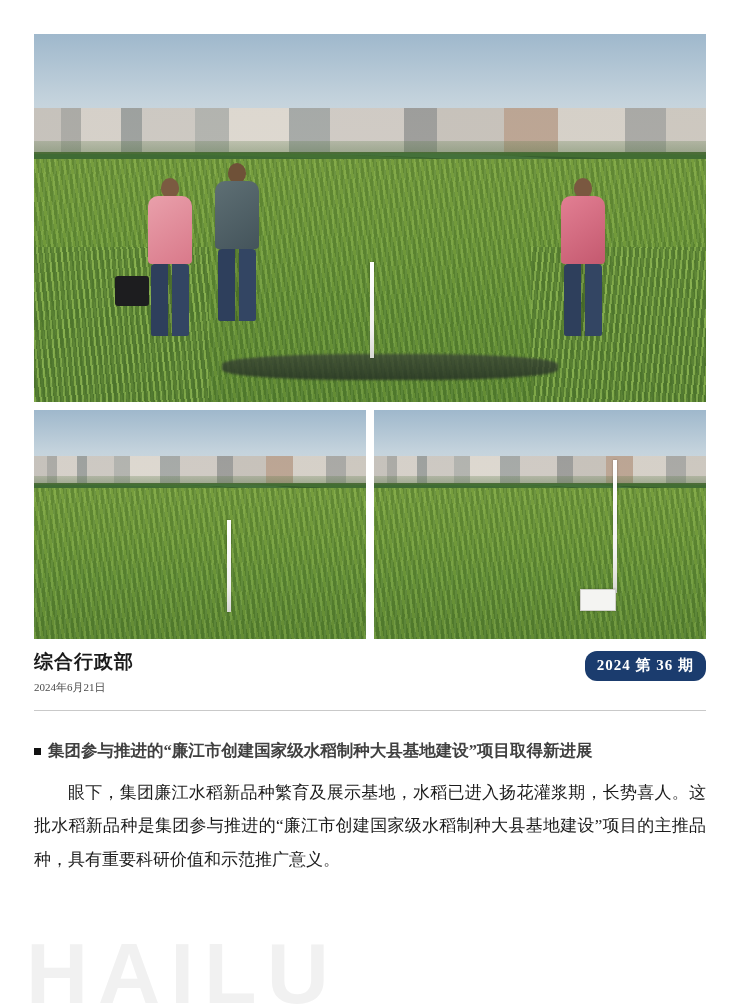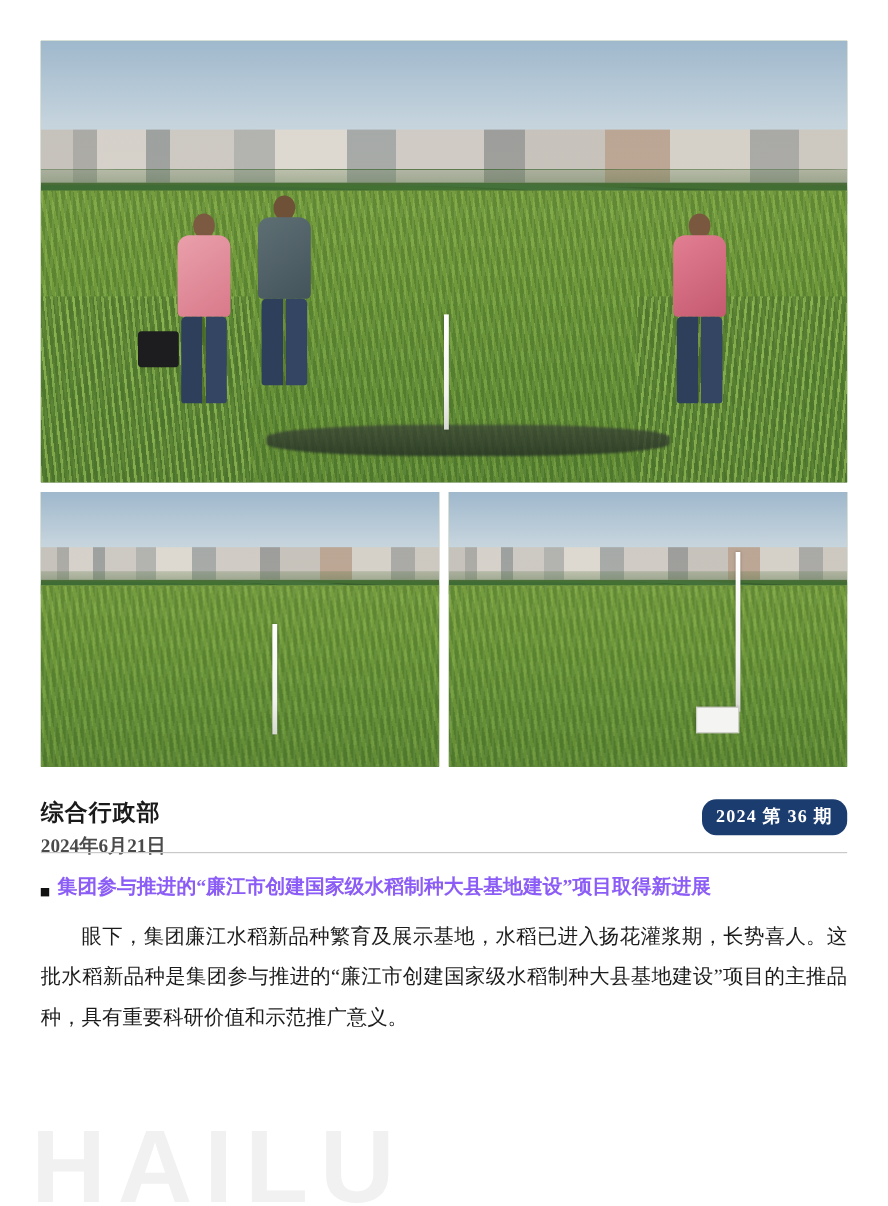--- a/index.html
+++ b/index.html
@@ -205,36 +205,35 @@
     width: 34px; height: 30px;
     background: #1d1d1f;
     border-radius: 3px;
   }
 
   
   .dept-row {
     position: absolute;
     left: 34px;
     right: 34px;
-    top: 664px;
+    top: 649px;
     height: 46px;
   }
   .dept-name {
     font-family: "Liberation Serif", serif;
     font-size: 19px;
     font-weight: bold;
     color: #1a1a1a;
     letter-spacing: 1px;
   }
   .dept-date {
     margin-top: 5px;
     font-family: "Liberation Serif", serif;
-    font-size: 16px;
+    font-size: 11px;
     color: #4a4a4a;
-    font-weight: bold;
   }
   .issue-badge {
     position: absolute;
     right: 0;
     top: 2px;
     background: #1b3c6e;
     color: #ffffff;
     font-family: "Liberation Serif", serif;
     font-size: 15px;
     font-weight: bold;
@@ -254,27 +253,28 @@
 
   
   .article {
     position: absolute;
     left: 34px;
     right: 34px;
     top: 728px;
   }
   .headline {
     display: flex;
-    align-items: center;
+    align-items: flex-start;
     gap: 7px;
     font-family: "Liberation Serif", serif;
     font-size: 16.5px;
     font-weight: bold;
-    color: #8b5cf6;
+    color: #404040;
     line-height: 1.35;
+    margin-top: 12px;
   }
   .bullet-sq {
     display: inline-block;
     width: 7px;
     height: 7px;
     background: #111111;
     margin-top: 8px;
     flex: 0 0 auto;
   }
   .body-p {

